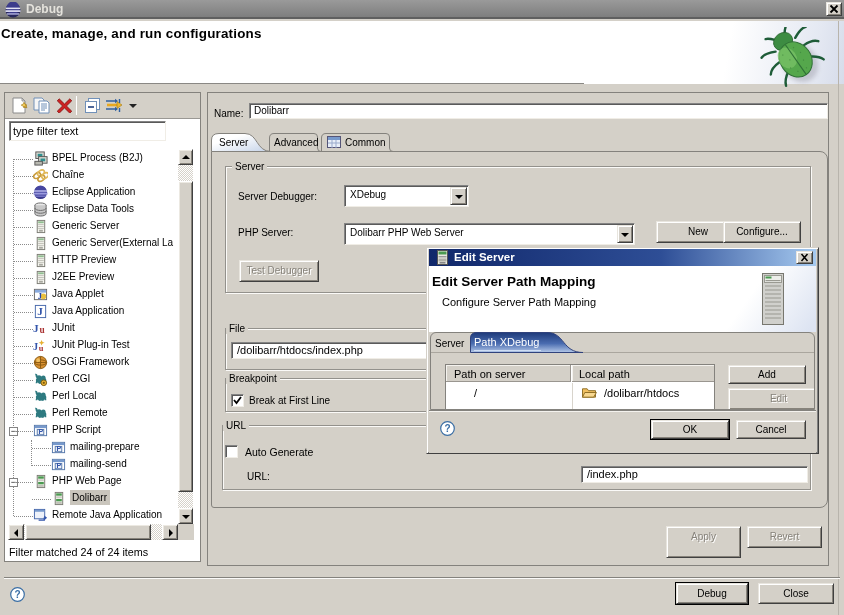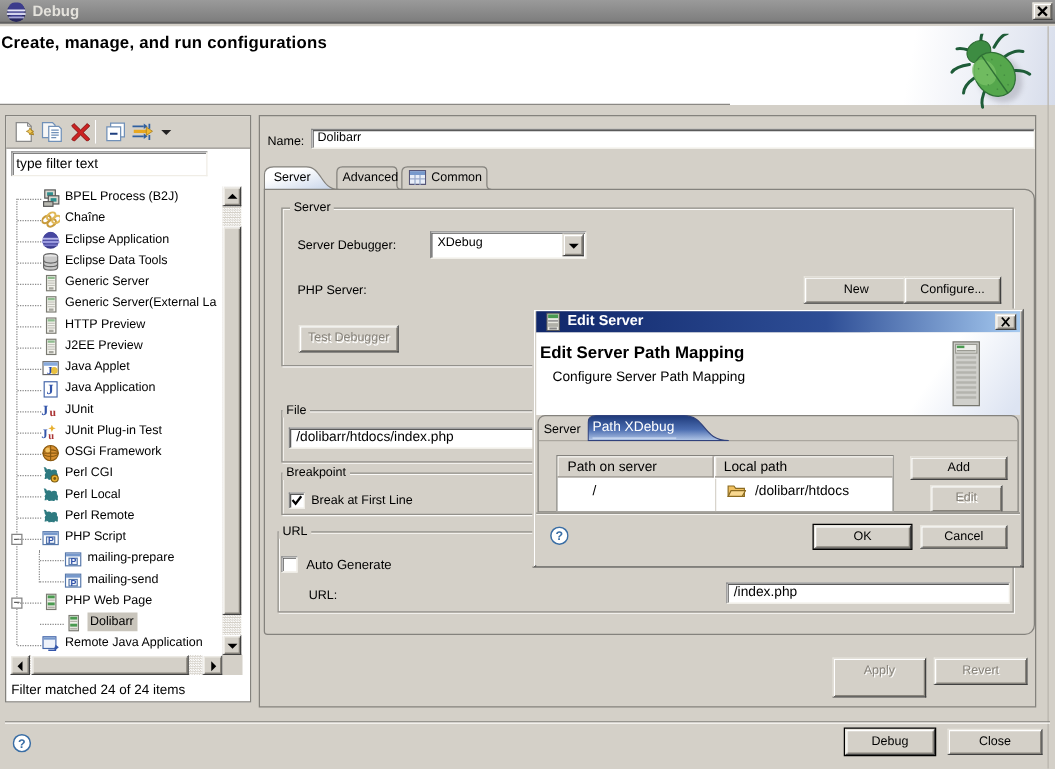--- a/index.html
+++ b/index.html
@@ -430,21 +430,27 @@
   <div class="grp abs" style="left:17px;top:73px;width:586px;height:127px">
     <span class="grplbl" style="left:6px">Server</span>
     <span class="abs" style="left:12px;top:24px">Server Debugger:</span>
     <div class="sunk abs" style="left:118px;top:18px;width:125px;height:22px">
         <span style="position:absolute;left:5px;top:3px">XDebug</span>
       <div class="btn abs" style="left:105px;top:1px;width:17px;height:18px">
           <div class="tri-d" style="margin:7px auto 0"></div>
         </div>
       </div>
     <span class="abs" style="left:12px;top:60px">PHP Server:</span>
-    <div class="btn abs" style="left:417px;top:54px;width:84px;height:22px;line-height:20px">New</div>
+    <div class="sunk abs" style="left:118px;top:56px;width:291px;height:22px">
+        <span style="position:absolute;left:5px;top:3px">Dolibarr PHP Web Server</span>
+      <div class="btn abs" style="left:272px;top:1px;width:16px;height:18px">
+          <div class="tri-d" style="margin:7px auto 0"></div>
+        </div>
+      </div>
+    <div class="btn abs" style="left:430px;top:54px;width:84px;height:22px;line-height:20px">New</div>
     <div class="btn abs" style="left:497px;top:54px;width:78px;height:22px;line-height:20px">Configure...</div>
     <div class="btn dis abs" style="left:13px;top:93px;width:80px;height:22px;line-height:20px">Test Debugger</div>
   </div>
 
   <div class="grp abs" style="left:17px;top:235px;width:586px;height:42px">
     <span class="grplbl" style="left:0px">File</span>
     <div class="sunk abs" style="left:5px;top:13px;width:572px;height:17px">
         <span style="position:absolute;left:5px;top:1px;font-size:11px">/dolibarr/htdocs/index.php</span>
       </div>
   </div>
@@ -531,21 +537,21 @@
           <span style="position:absolute;left:8px;top:3px;font-size:11px">Path on server</span>
         </div>
       <div class="abs" style="left:126px;top:18px;width:1px;height:26px;background:#d8d4cc"></div>
       <span class="abs" style="left:28px;top:22px;font-size:11px">/</span>
       <svg class="abs" style="left:135px;top:21px" width="16" height="13">
           <use href="#i-folder"></use>
         </svg>
       <span class="abs" style="left:158px;top:22px;font-size:11px">/dolibarr/htdocs</span>
     </div>
     <div class="btn abs" style="left:297px;top:32px;width:78px;height:19px;line-height:17px">Add</div>
-    <div class="btn dis abs" style="left:313px;top:55px;width:58px;height:22px;line-height:20px">Edit</div>
+    <div class="btn dis abs" style="left:297px;top:55px;width:101px;height:22px;line-height:20px">Edit</div>
   </div>
   <div class="abs" style="left:2px;top:162px;width:387px;height:43px;background:#d4d0c8;border-top:1px solid #84827d;box-shadow:inset 0 1px 0 #f4f2ee">
     <svg class="abs" style="left:11px;top:10px" width="15" height="15" viewBox="0 0 15 15">
         <circle cx="7.5" cy="7.5" r="6.8" fill="#fff" stroke="#3a6ea5" stroke-width="1.2"></circle>
         <text x="7.5" y="11" font-size="10" font-weight="bold" fill="#3a6ea5" text-anchor="middle" font-family="Liberation Sans">?</text>
       </svg>
     <div class="btn def abs" style="left:222px;top:9px;width:78px;height:19px;line-height:17px">OK</div>
     <div class="btn abs" style="left:307px;top:9px;width:70px;height:19px;line-height:17px">Cancel</div>
   </div>
   <svg class="abs" style="left:43px;top:84px" width="115" height="21" viewBox="0 0 115 21">

